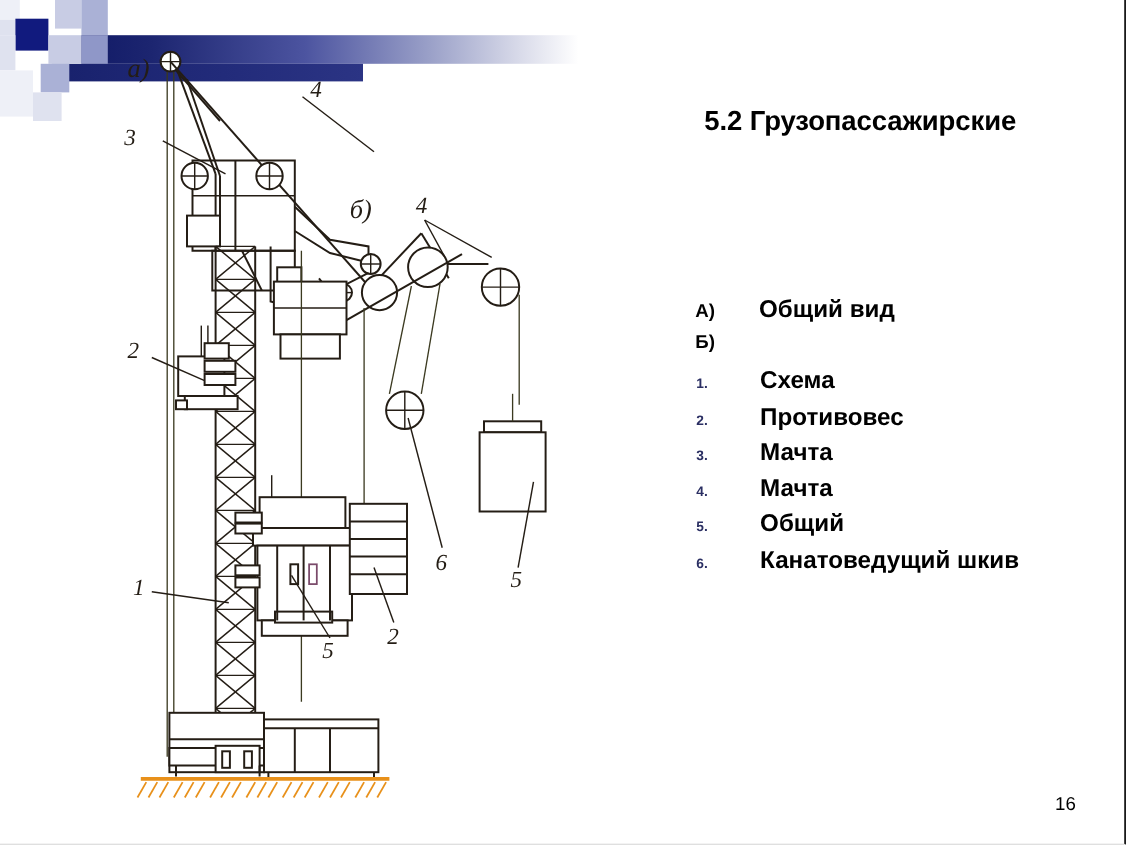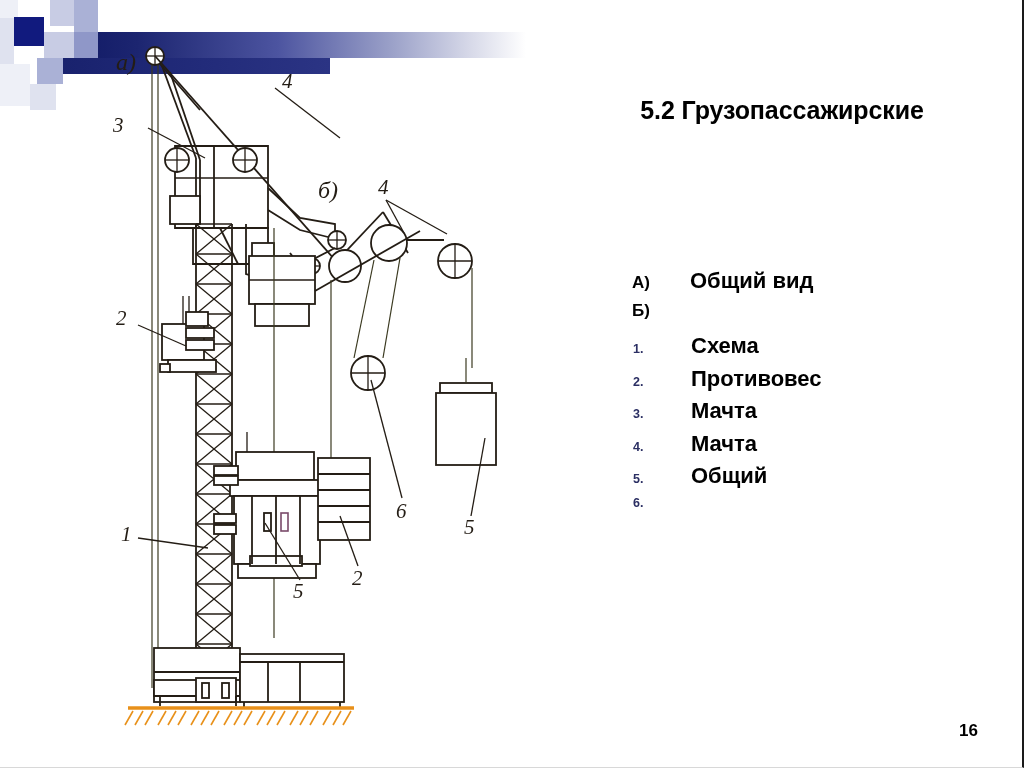--- a/index.html
+++ b/index.html
@@ -80,21 +80,21 @@
     font-size:22px;
     font-weight:bold;
     color:#000;
     white-space:nowrap;
   }
 
   
   .pageno{
     position:absolute;
     right:44px;bottom:26px;
-    font-size:17px;font-weight:bold;color:#000;
+    font-size:17px;font-weight:normal;color:#000;
   }
 
   
   .drawing{
     position:absolute;
     left:0;top:28px;
     width:560px;height:710px;
   }
   .drawing svg{display:block;}
   .lbl{
@@ -153,20 +153,21 @@
     <div class="legend-row">
       <span class="legend-marker num">4.</span>
       <span class="legend-label">Мачта</span>
     </div>
     <div class="legend-row">
       <span class="legend-marker num">5.</span>
       <span class="legend-label">Общий</span>
     </div>
     <div class="legend-row">
       <span class="legend-marker num">6.</span>
+      <span class="legend-label">Канатоведущий шкив</span>
     </div>
   </div>
 
   <div class="pageno">16</div>
 
   <div class="drawing">
   <svg width="560" height="710" viewBox="0 0 560 710" xmlns="http://www.w3.org/2000/svg">
     <defs>
       <style>
         .ln{stroke:#241d15;stroke-width:1.8;fill:none;}

